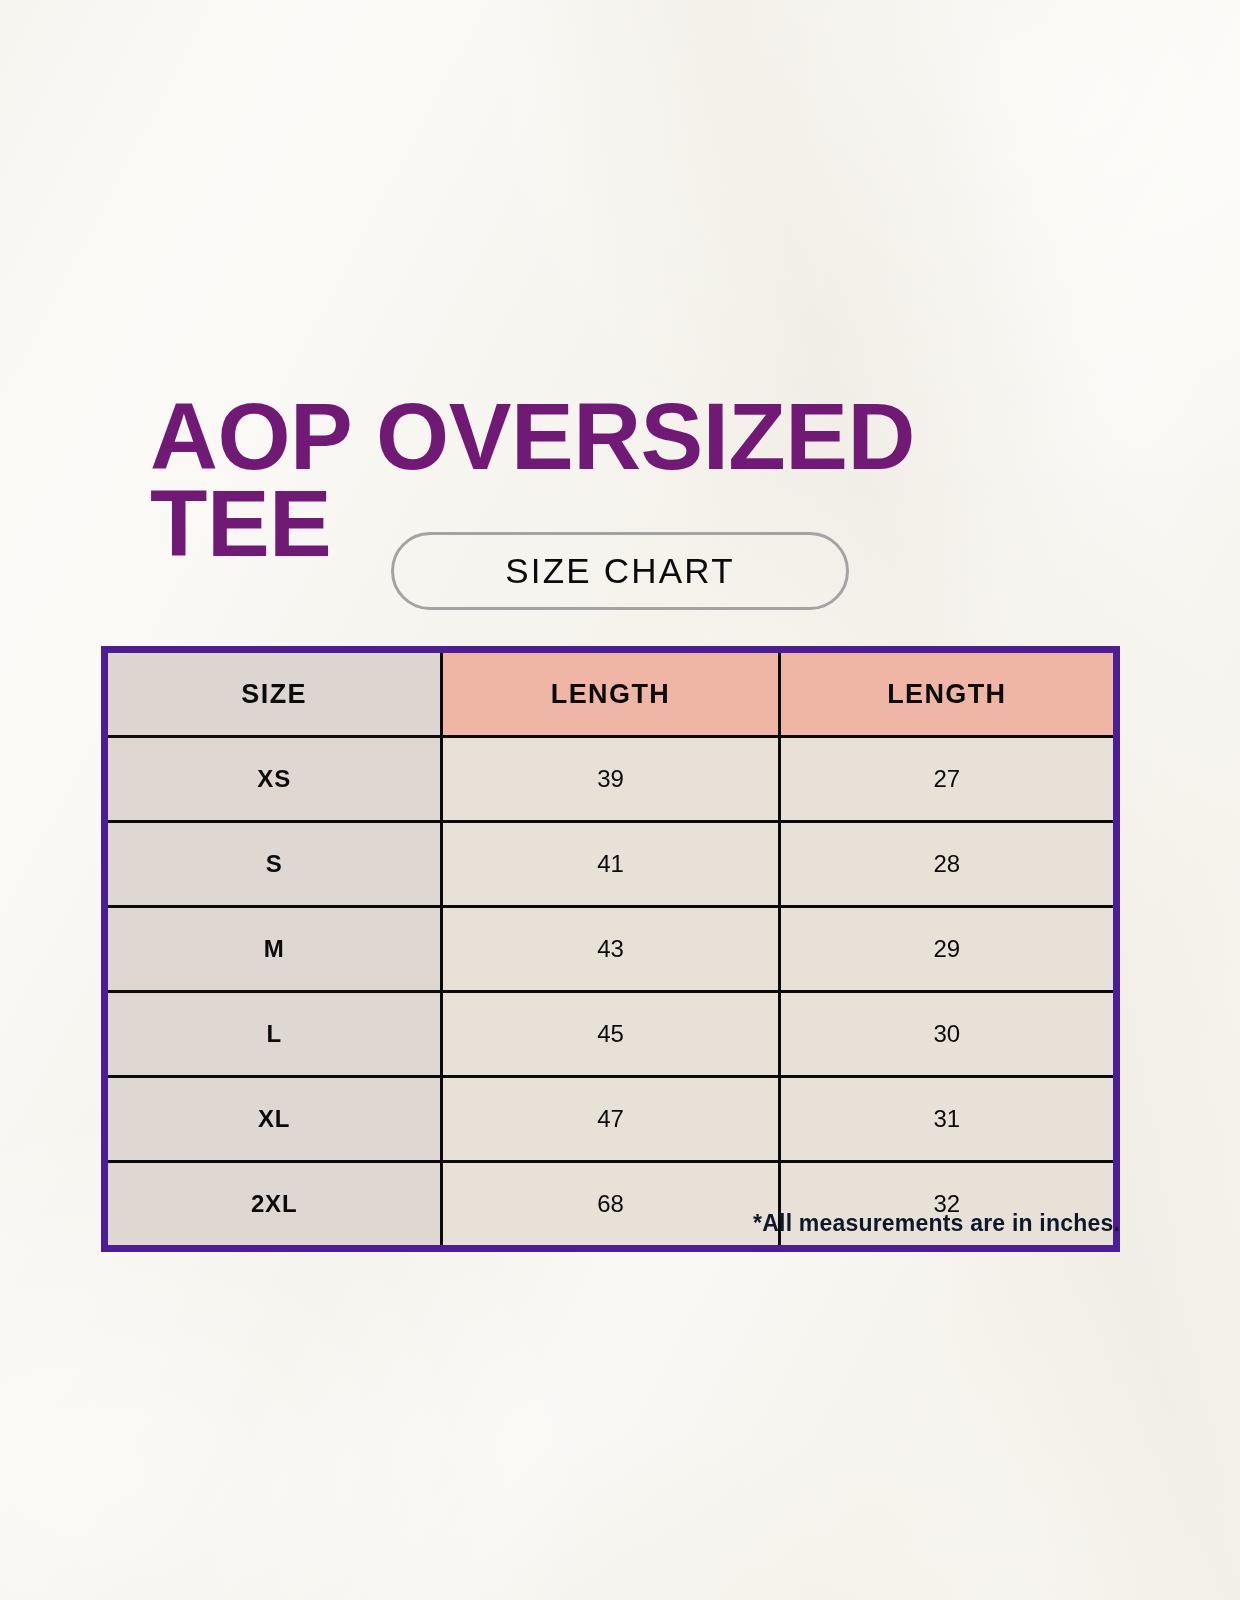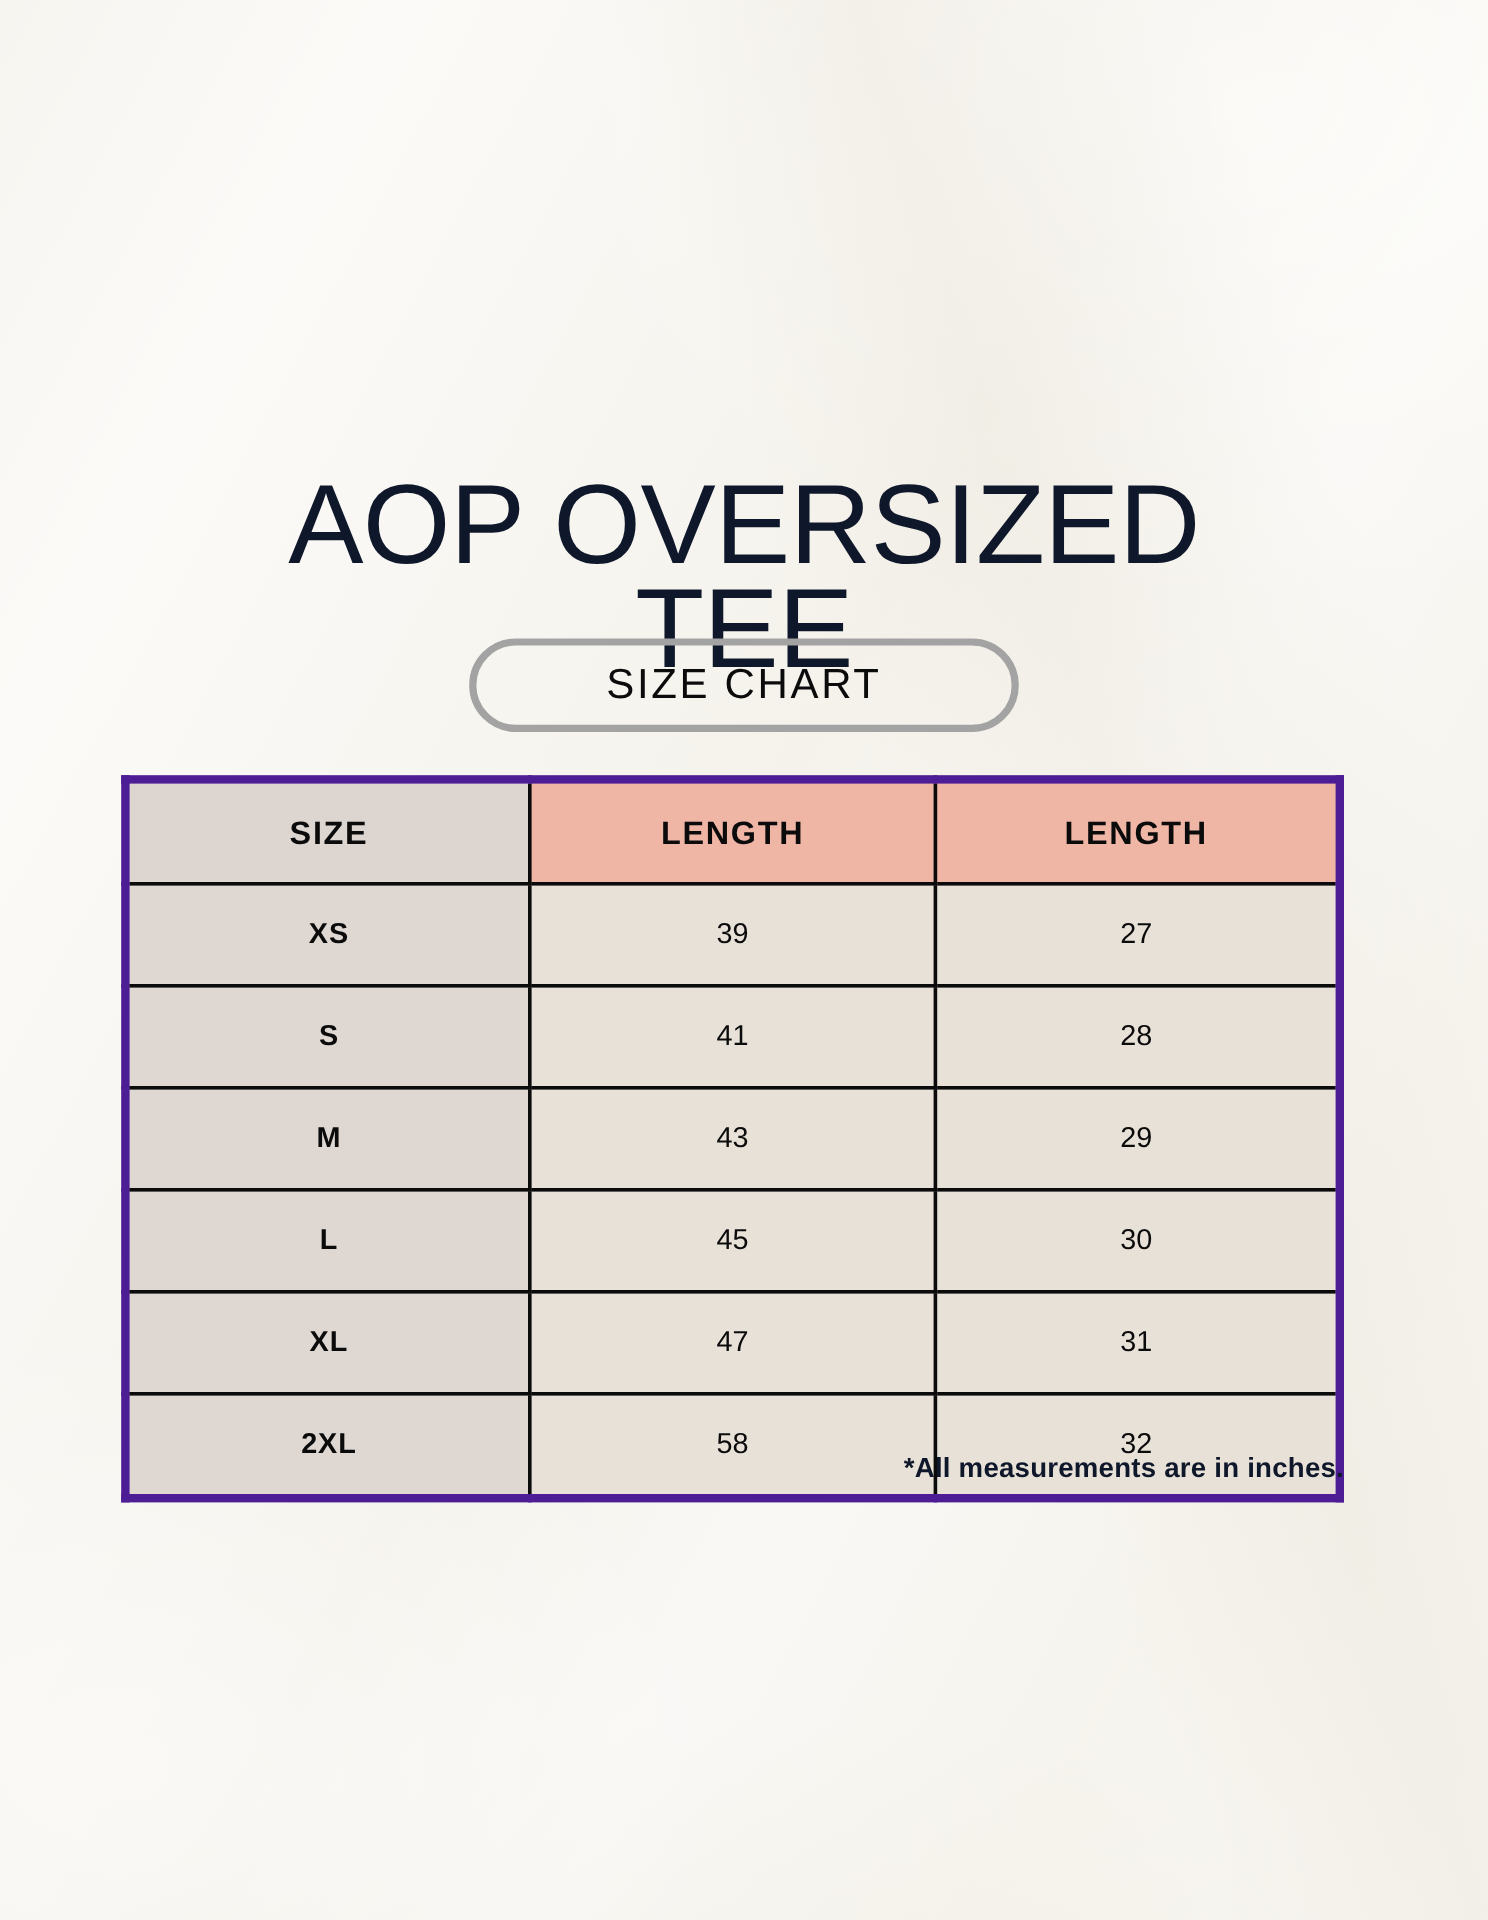--- a/index.html
+++ b/index.html
@@ -54,45 +54,44 @@
     width: 1240px;
     height: 1600px;
   }
 
   
   .title {
     position: absolute;
     left: 0;
     right: 0;
     top: 330px;
-    text-align: center;
     font-size: 94px;
     line-height: 0.93;
-    font-weight: 400;
+    font-weight: 700;
     letter-spacing: -0.5px;
-    color: #0f172a;
+    color: #701a75;
     padding: 0 150px;
   }
 
   
   .pill-wrap {
     position: absolute;
     left: 0;
     right: 0;
     top: 532px;
     display: flex;
     justify-content: center;
   }
   .pill {
     display: flex;
     align-items: center;
     justify-content: center;
     width: 458px;
     height: 78px;
-    border: 6px solid #a3a3a3;
+    border: 3px solid #a3a3a3;
     border-radius: 42px;
     box-sizing: border-box;
     font-size: 35px;
     font-weight: 400;
     letter-spacing: 2.2px;
     color: #0B0B0B;
     background: transparent;
   }
 
   
@@ -201,21 +200,21 @@
           <td class="cell-val">45</td>
           <td class="cell-val">30</td>
         </tr>
         <tr>
           <td class="cell-size">XL</td>
           <td class="cell-val">47</td>
           <td class="cell-val">31</td>
         </tr>
         <tr>
           <td class="cell-size">2XL</td>
-          <td class="cell-val">58</td>
+          <td class="cell-val">68</td>
           <td class="cell-val">32</td>
         </tr>
       </tbody>
     </table>
   </div>
 
   <div class="footnote">*All measurements are in inches.</div>
 
 </div>
 

